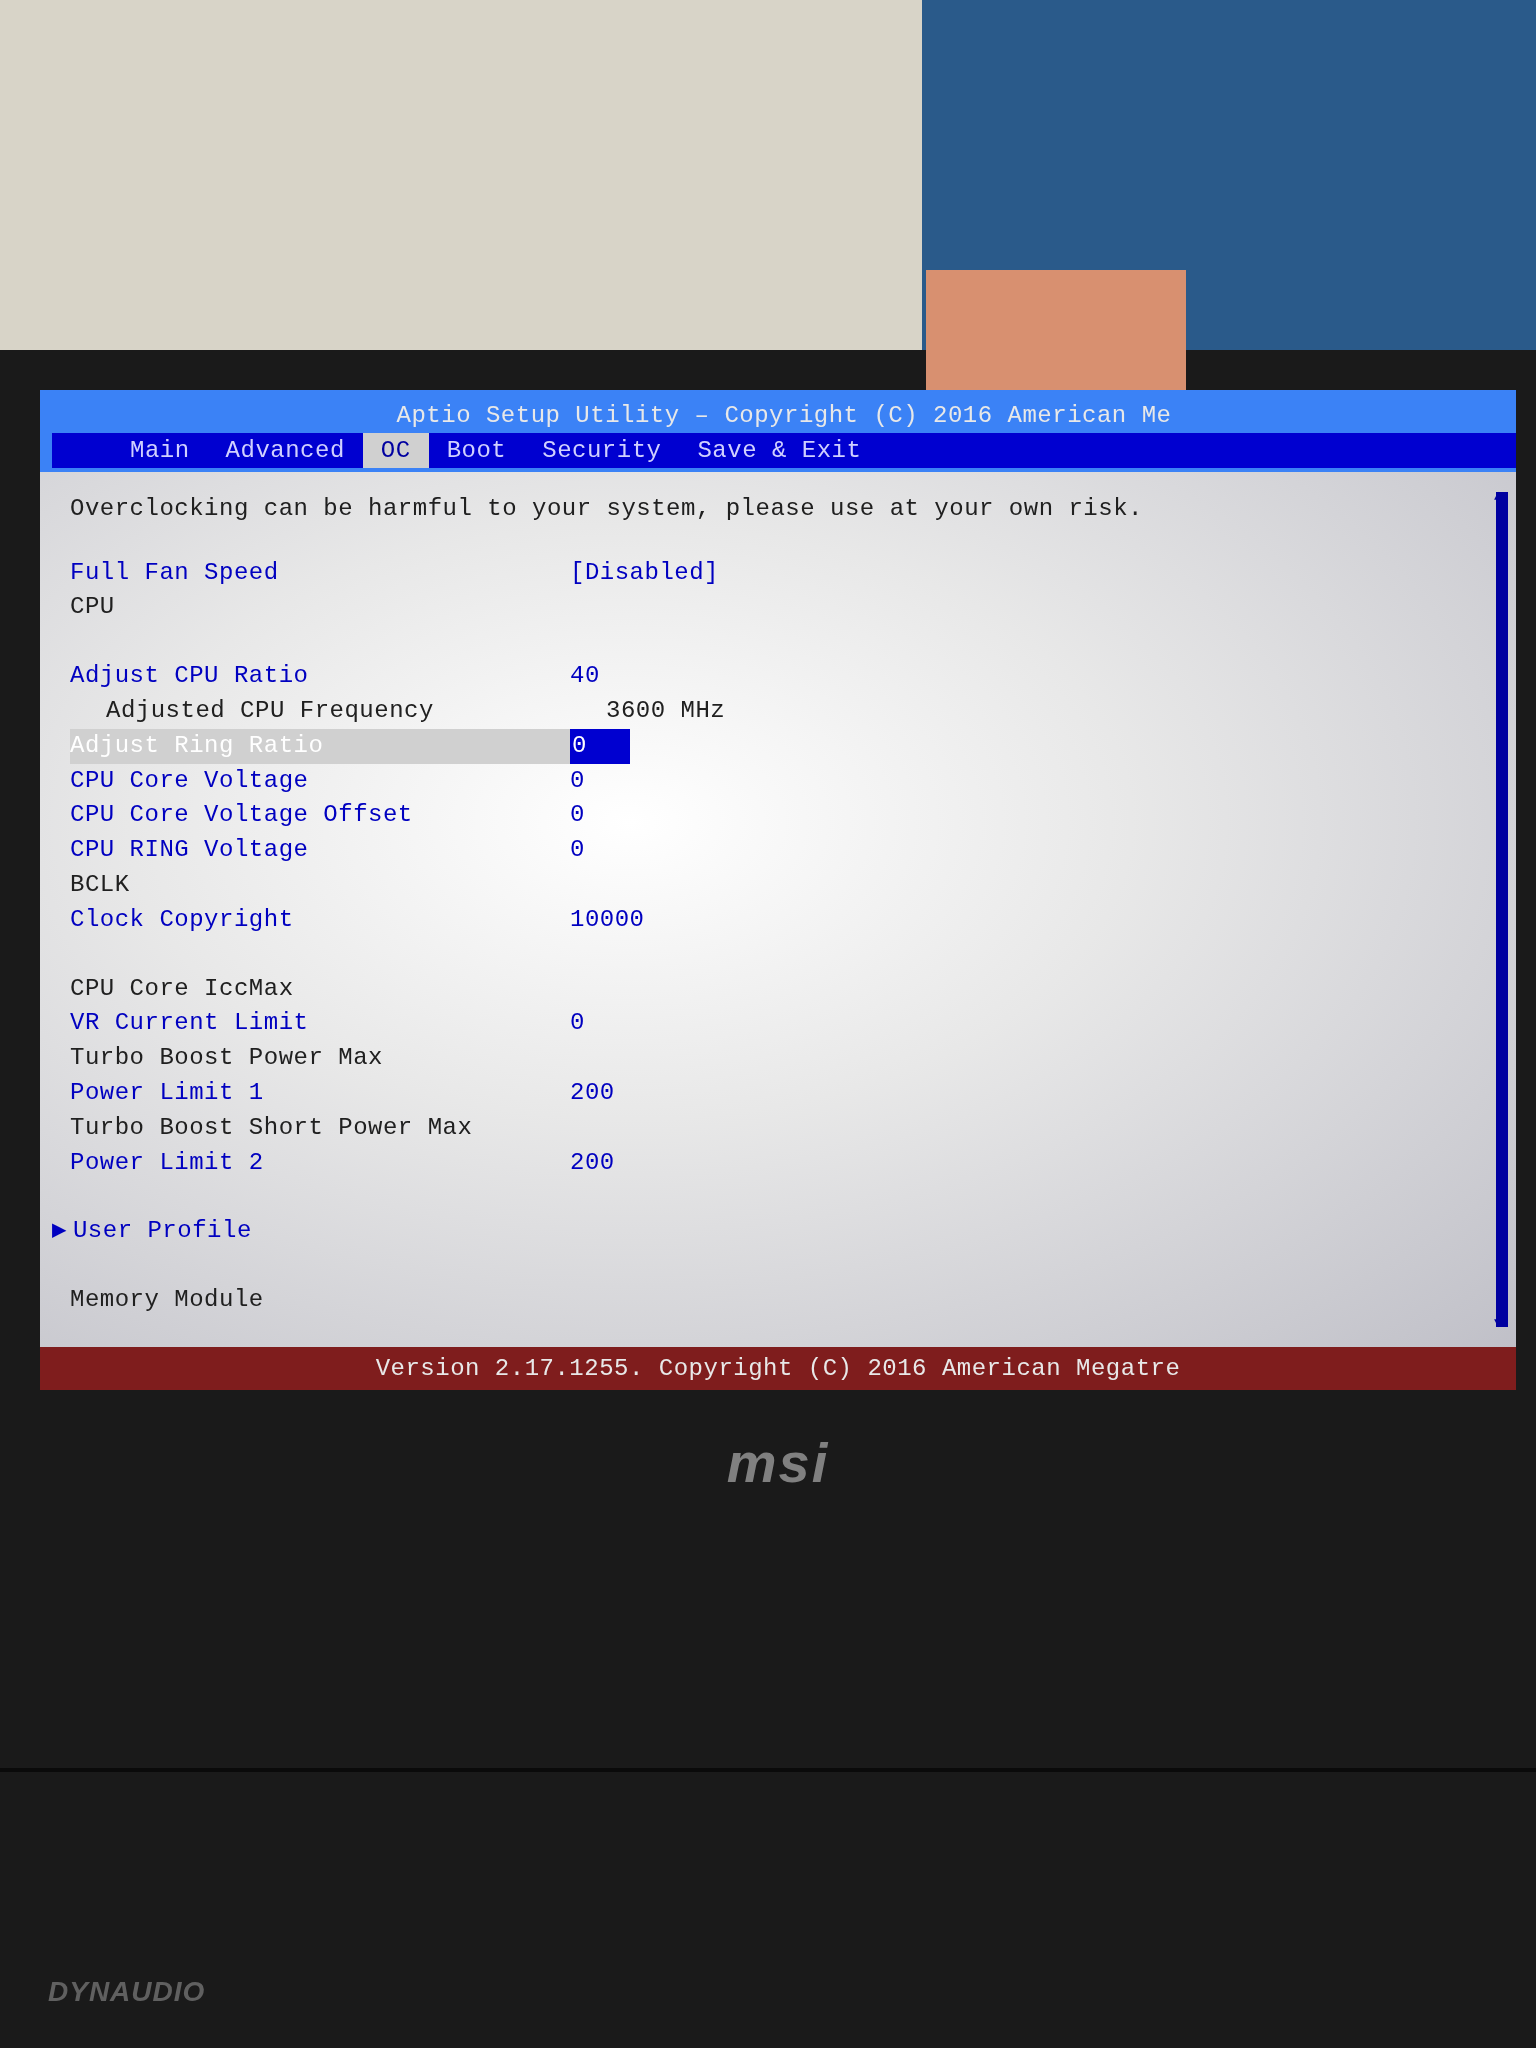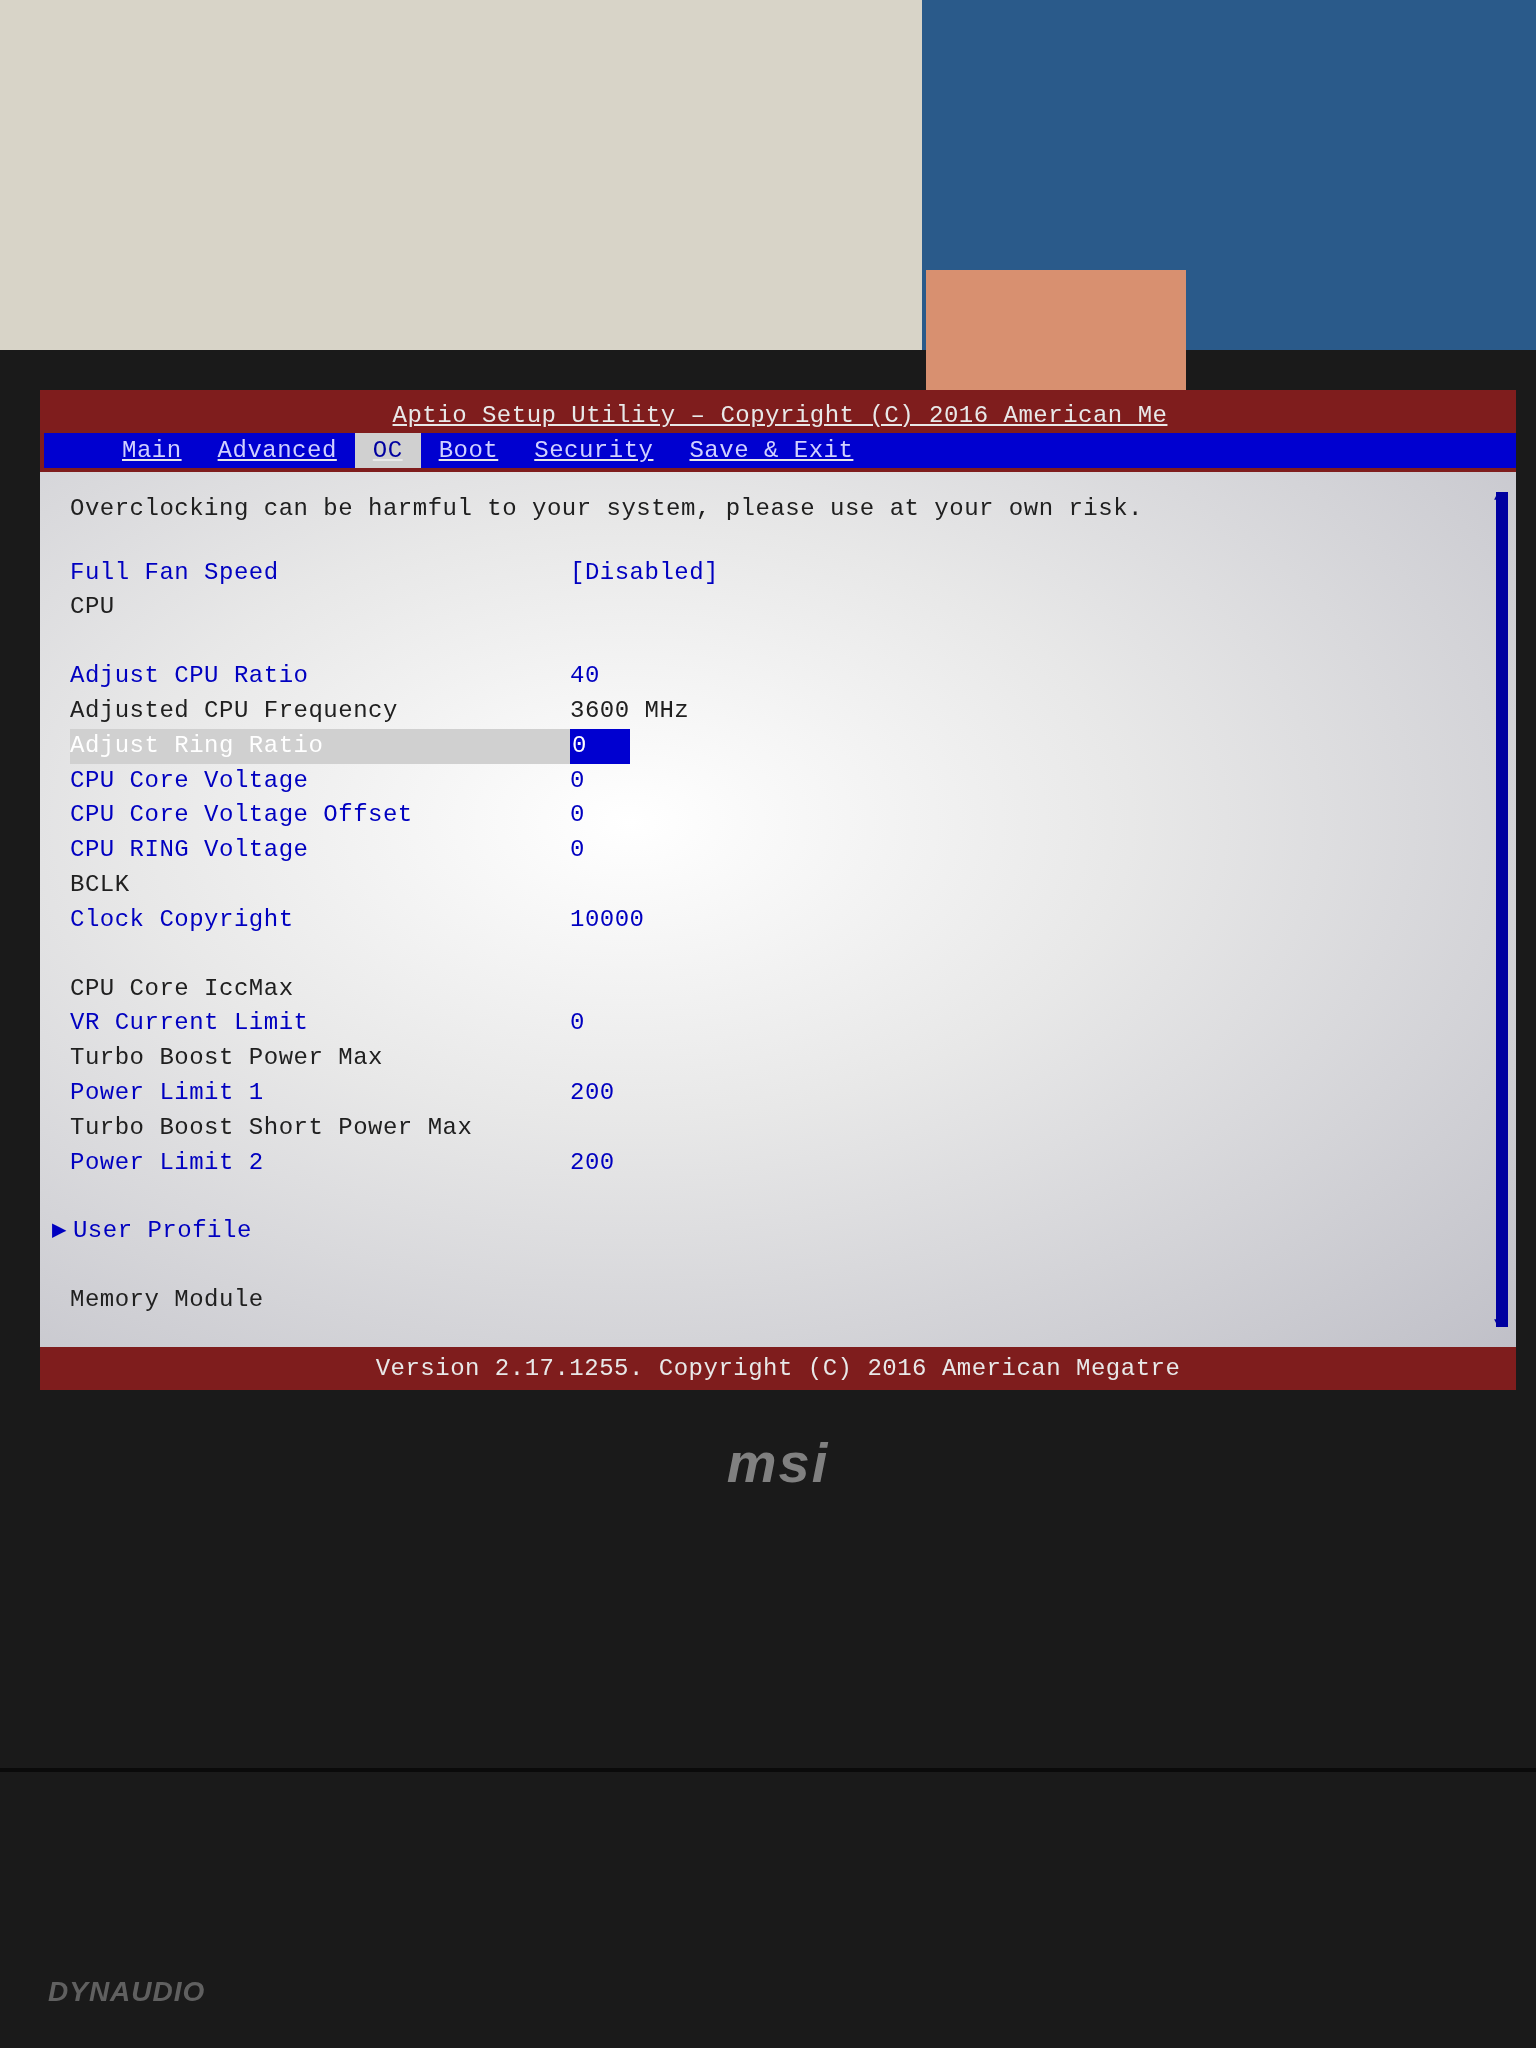--- a/index.html
+++ b/index.html
@@ -42,24 +42,23 @@
       width: 100%;
       height: 1000px;
       display: flex;
       flex-direction: column;
       font-size: 24px;
       letter-spacing: 0.5px;
       overflow: hidden;
     }
     
     .header-bar {
-      background: #7f1d1d;
+      background: #3b82f6;
       color: #e8e8e8;
-      padding: 8px 0 4px 4px;
-      text-decoration: underline;
+      padding: 8px 0 4px 12px;
     }
     
     .header-title {
       text-align: center;
       padding: 4px 20px;
       white-space: nowrap;
       overflow: hidden;
     }
     
     .tab-bar {
@@ -137,20 +136,21 @@
     .section-header {
       color: #202020;
     }
     
     .editable {
       color: #0000c0;
     }
     
     .readonly {
       color: #202020;
+      margin-left: 36px;
     }
     
     .selected .label-col {
       background: #d0d0d0;
       color: #ffffff;
     }
     
     .selected .value-col .value-text {
       background: #0000d0;
       color: #ffffff;

